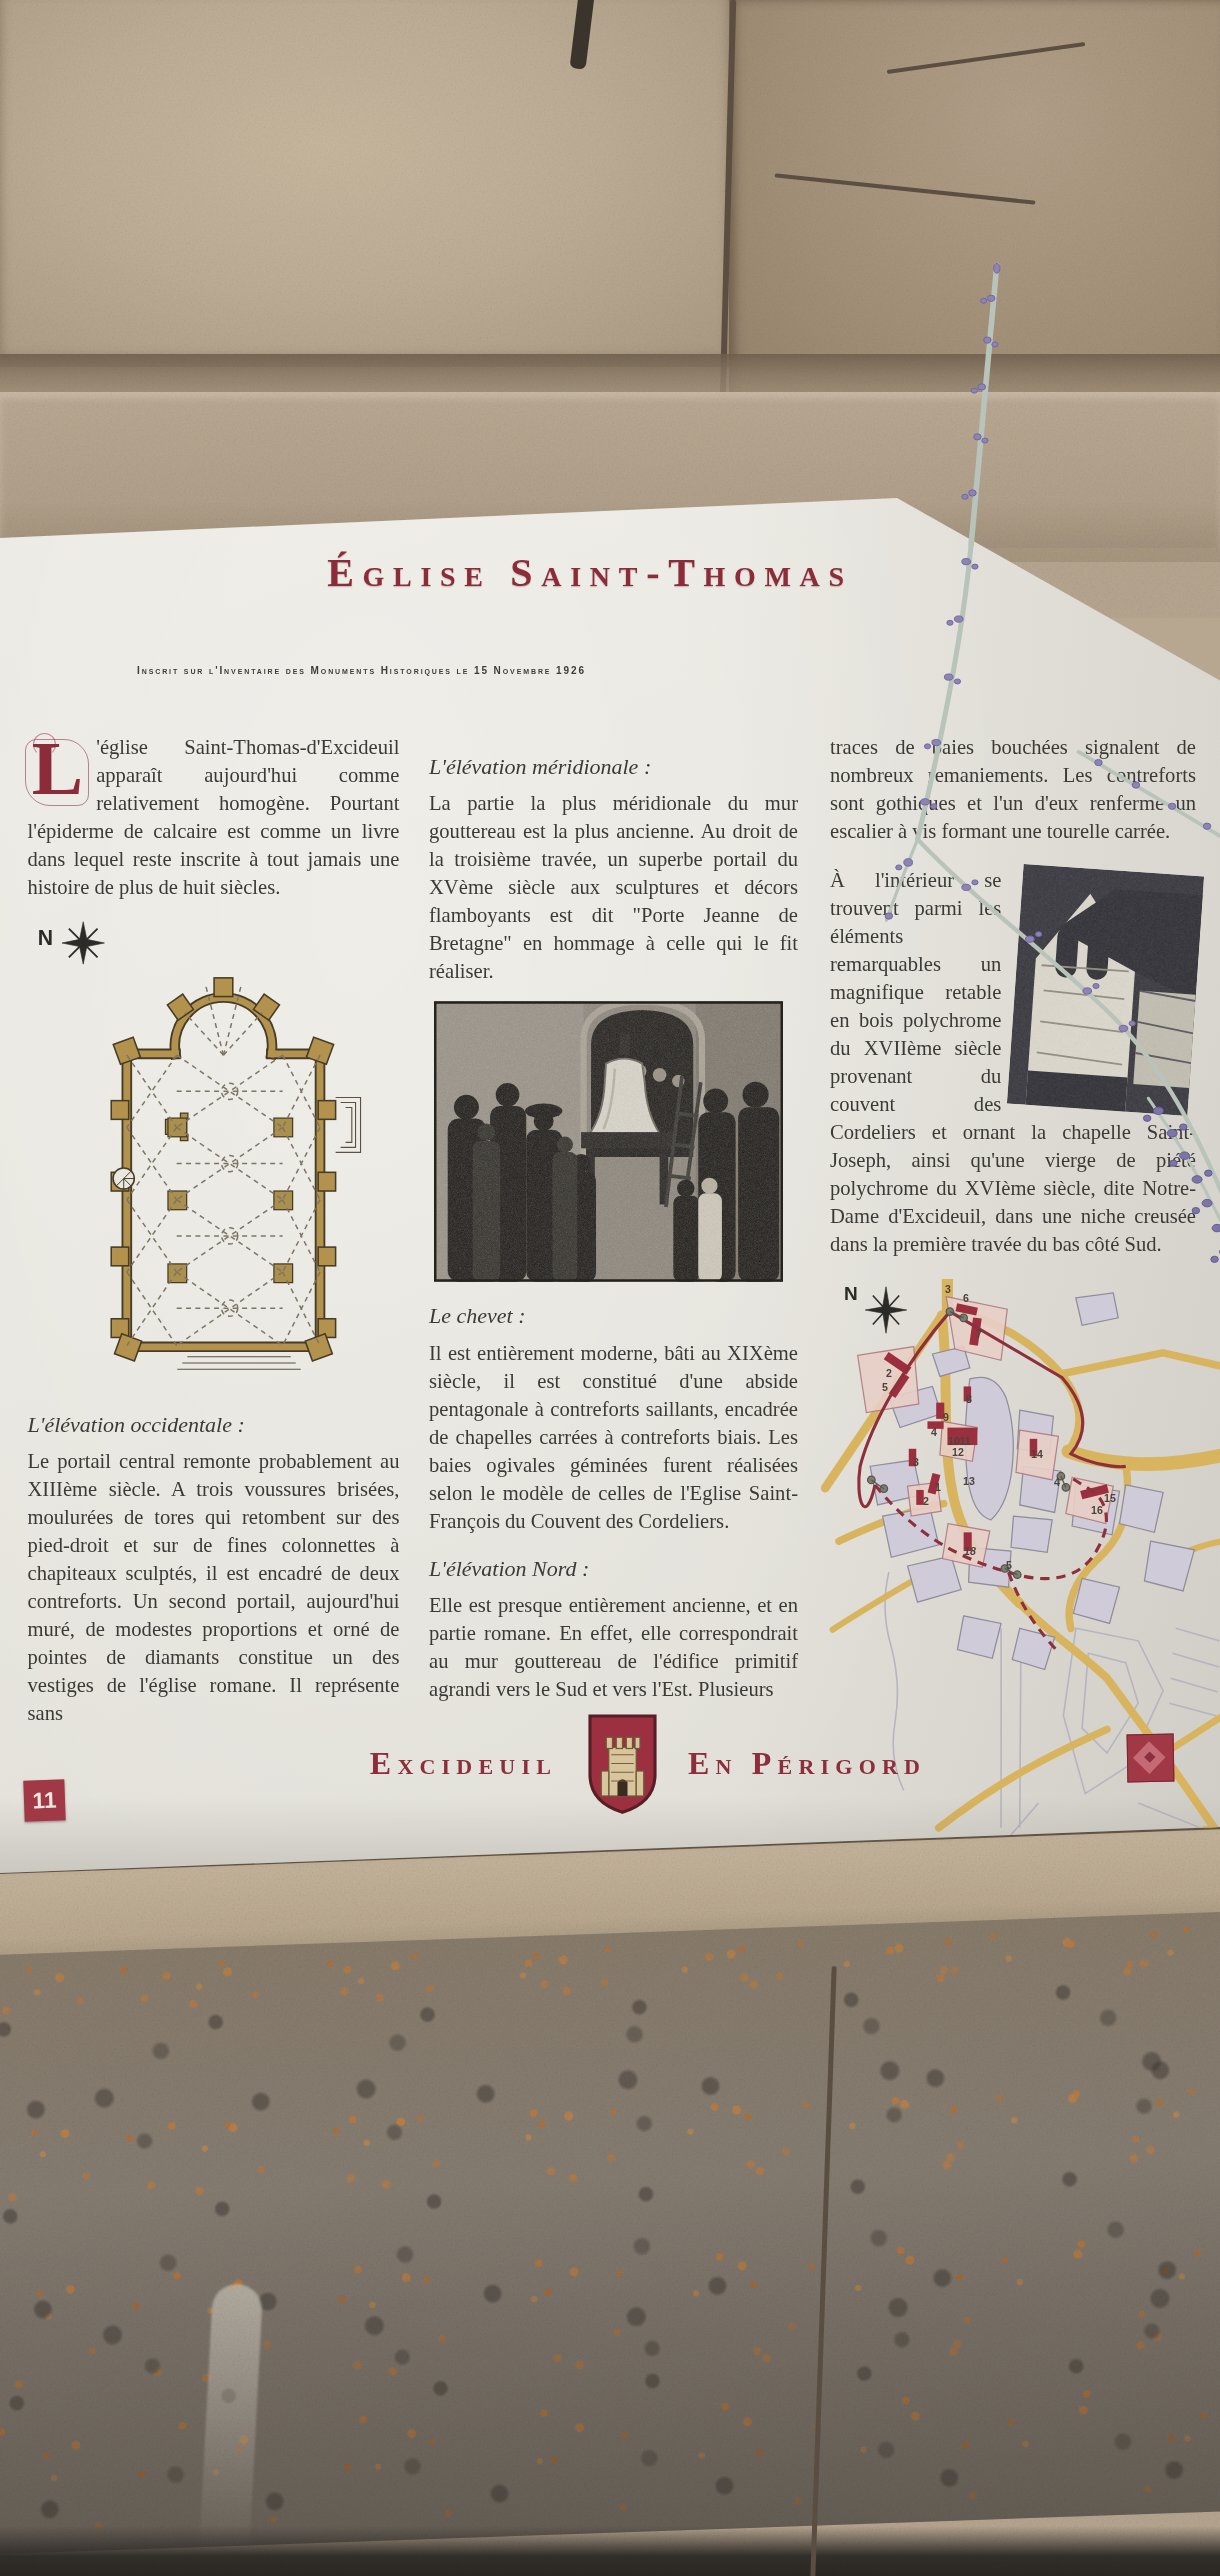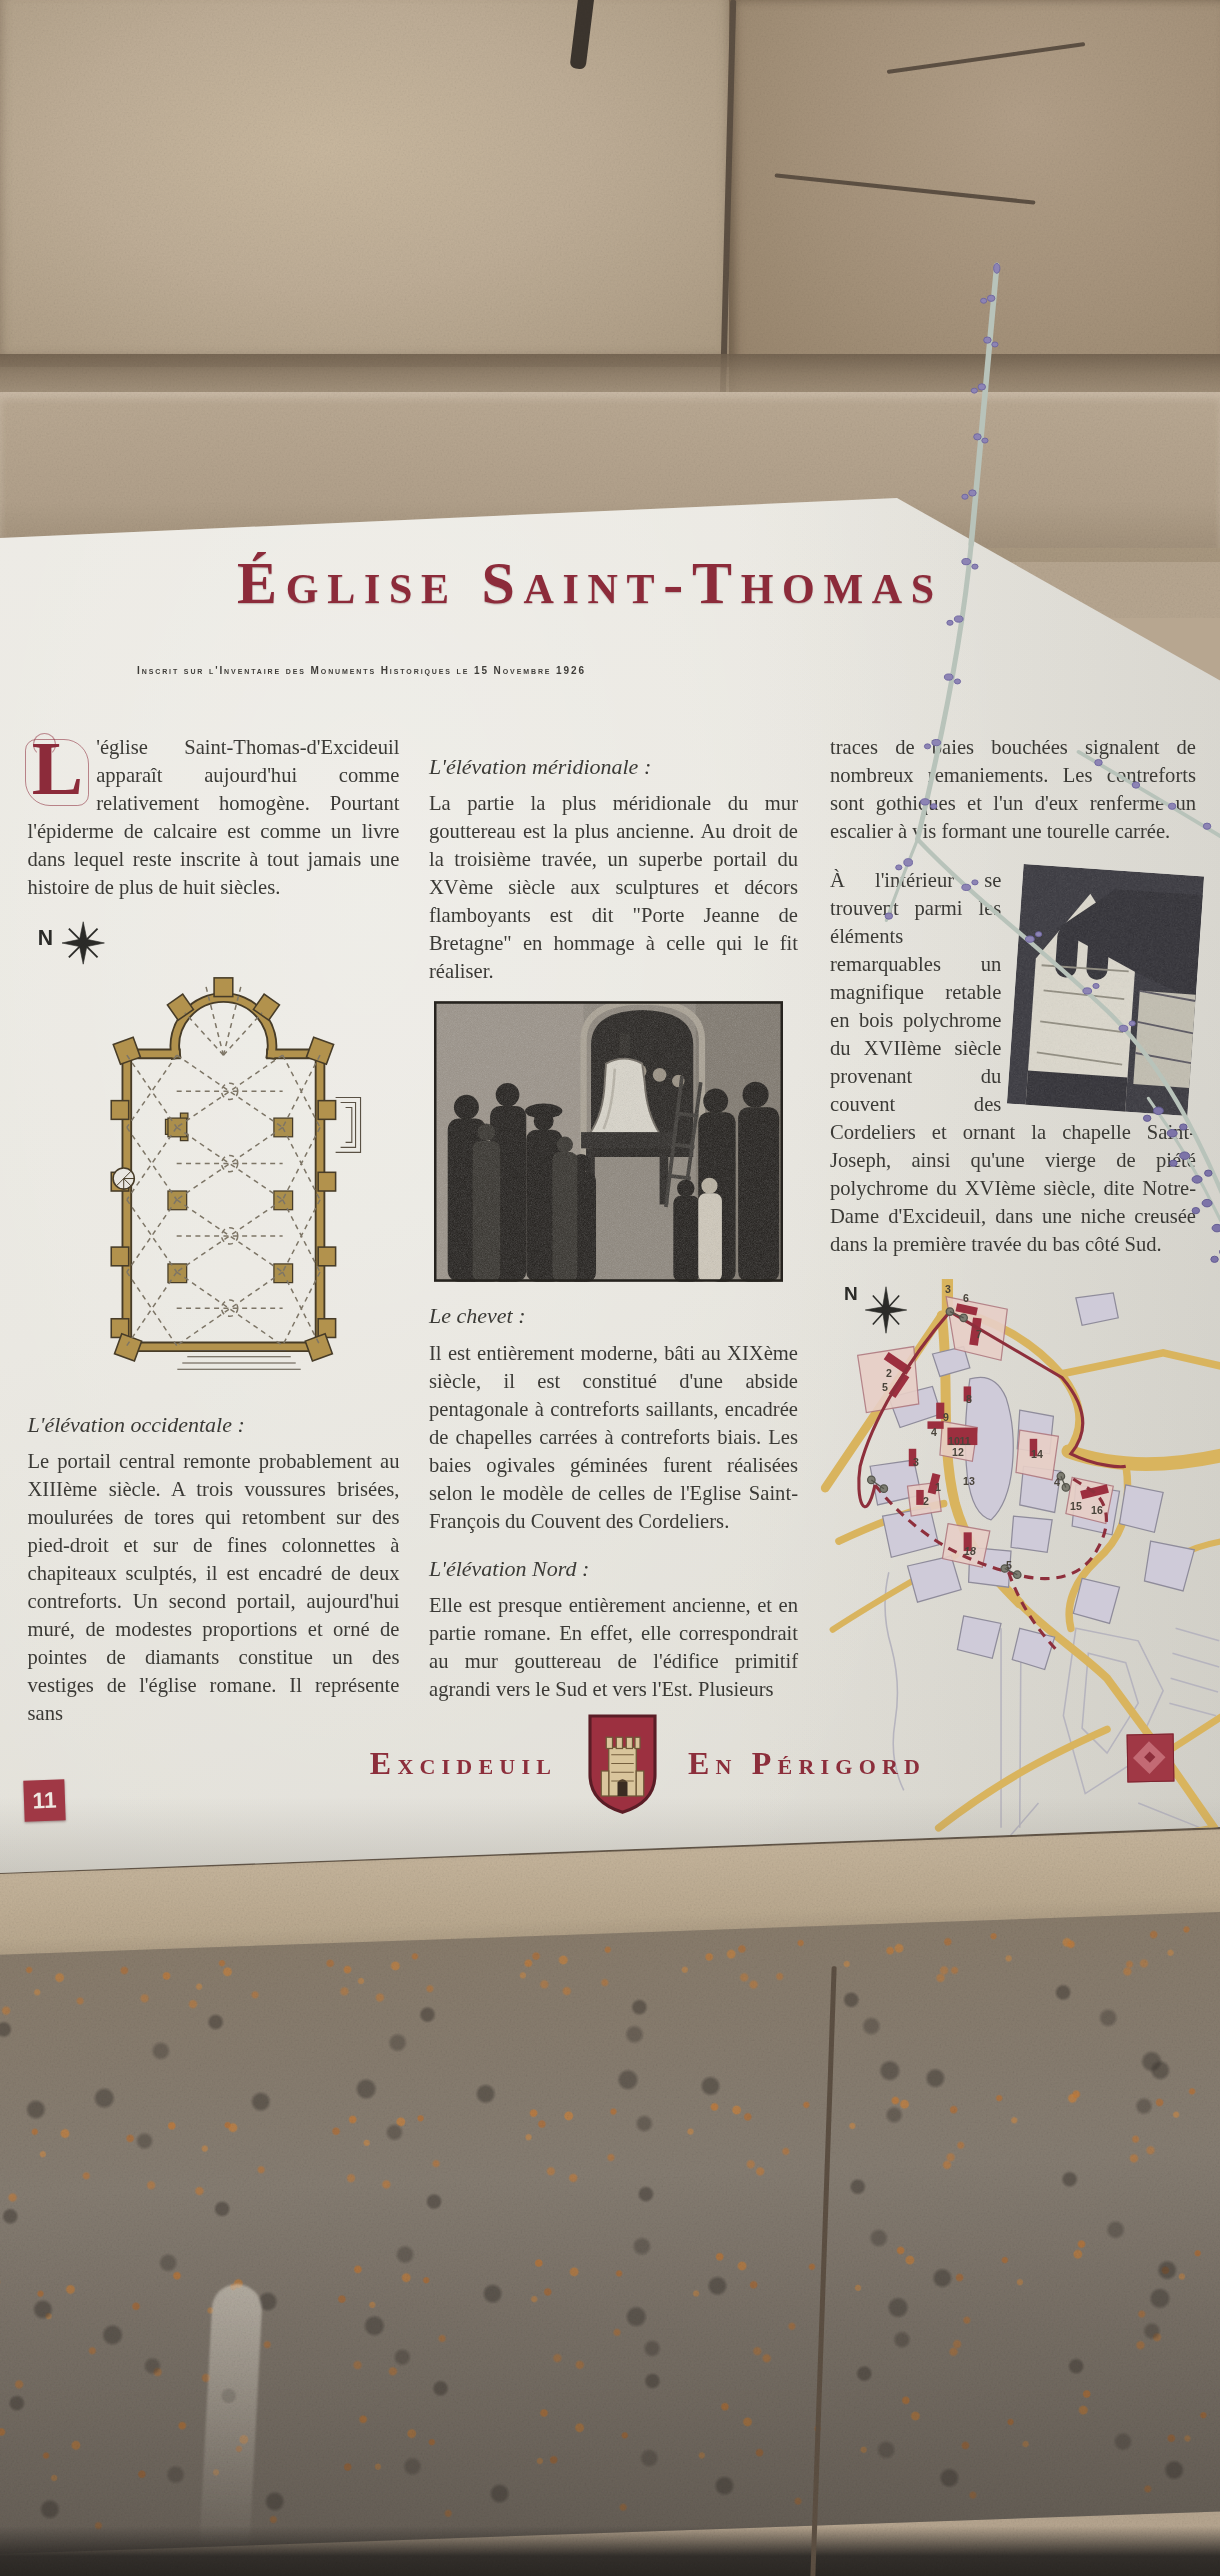--- a/index.html
+++ b/index.html
@@ -62,21 +62,21 @@
     background:linear-gradient(180deg,rgba(44,40,36,0),#332f2b 60%,#2b2824 100%);}
 
   
   .sign{position:absolute;left:0;top:0;width:1221px;height:2576px;z-index:3;
     clip-path:polygon(0 538px,897px 498px,1221px 681px,1221px 1827px,0 1873px);
     background:linear-gradient(160deg,#edebe5 0%,#e8e6df 45%,#dbd9d1 85%,#d3d1c9 100%);}
   .sign-shade{position:absolute;inset:0;
     background:radial-gradient(ellipse at 30% 35%,rgba(255,255,255,.25) 0%,transparent 55%),
                linear-gradient(90deg,transparent 60%,rgba(120,118,110,.14) 100%);}
   .sign-title{position:absolute;left:75px;top:549px;width:1030px;text-align:center;
-    font-variant:small-caps;font-weight:bold;font-size:60px;letter-spacing:8.7px;
+    font-variant:small-caps;font-weight:bold;font-size:40px;letter-spacing:8.7px;
     color:#8c2b3a;text-shadow:0 1.2px 1.2px rgba(60,20,25,.25);}
   .sign-subtitle{position:absolute;left:137px;top:665px;width:905px;text-align:left;
     font-family:"Liberation Sans",sans-serif;font-variant:small-caps;font-weight:bold;
     font-size:10px;letter-spacing:1.9px;color:#3e3c38;}
 
   .col{position:absolute;top:733px;text-align:justify;color:#3b3a36;
     font-size:20.6px;line-height:1.36;}
   .col1{left:27.5px;width:372px;}
   .col2{left:429px;width:369px;}
   .col3{left:830px;width:366px;}
@@ -473,21 +473,21 @@
         <span class="mk" style="left:155px;top:120px;">8</span>
         <span class="mk" style="left:140px;top:162px;">10</span>
         <span class="mk" style="left:151px;top:162px;">11</span>
         <span class="mk" style="left:144px;top:173px;">12</span>
         <span class="mk" style="left:102px;top:183px;">3</span>
         <span class="mk" style="left:155px;top:202px;">13</span>
         <span class="mk" style="left:124px;top:208px;">1</span>
         <span class="mk" style="left:112px;top:222px;">2</span>
         <span class="mk" style="left:223px;top:175px;">14</span>
         <span class="mk" style="left:243px;top:203px;">4</span>
-        <span class="mk" style="left:262px;top:219px;margin-top:8px;">15</span>
+        <span class="mk" style="left:296px;top:219px;">15</span>
         <span class="mk" style="left:283px;top:231px;">16</span>
         <span class="mk" style="left:156px;top:272px;font-style:italic;">18</span>
         <span class="mk" style="left:195px;top:286px;">5</span>
       </figure>
     </div>
 
     <div class="footer-row">
       <span class="town">Excideuil</span>
       <svg width="75" height="105" viewBox="0 0 120 168">
         <path d="M8,8 H112 V102 Q112,146 60,162 Q8,146 8,102 Z" fill="#9c3040" stroke="#5a1d26" stroke-width="5"></path>

